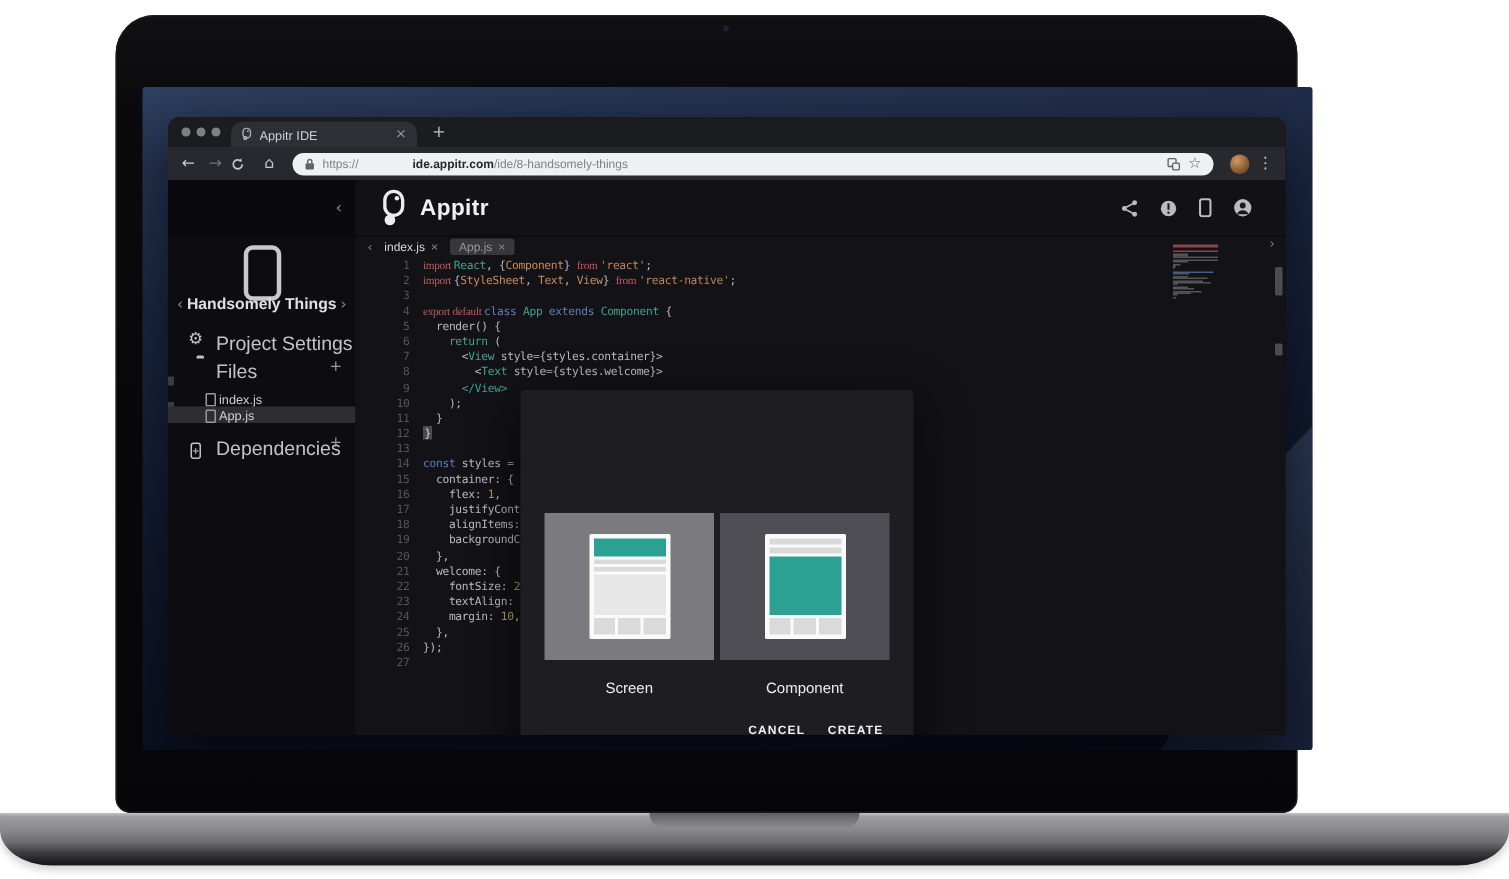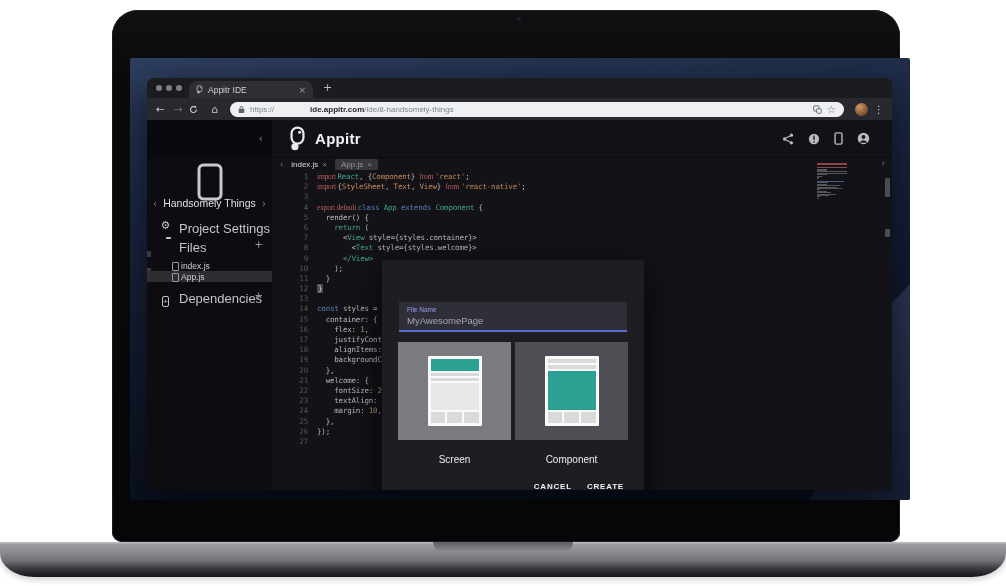--- a/index.html
+++ b/index.html
@@ -1,19 +1,19 @@
 <!DOCTYPE html>
 <html><head>
 <meta charset="utf-8">
 <style>
   html,body{margin:0;padding:0;background:#fff;}
   .stage{position:relative;width:1006px;height:586px;background:#ffffff;overflow:hidden;
          font-family:"Liberation Sans",sans-serif;-webkit-font-smoothing:antialiased;}
   
-  .screen-shell{position:absolute;left:112px;top:10px;width:788px;height:532px;
+  .screen-shell{position:absolute;left:77px;top:10px;width:788px;height:532px;
     background:linear-gradient(180deg,#111114 0%,#0a0a0d 12%,#060608 100%);
     border-radius:26px 26px 10px 10px;box-shadow:inset 0 0 0 1px #1c1c20;}
   .camera{position:absolute;left:405px;top:7px;width:4px;height:4px;border-radius:50%;background:#16223c;}
   .glass{position:absolute;left:18px;top:48px;width:780px;height:442px;border-radius:2px;overflow:hidden;
     background:linear-gradient(173deg,#2e4061 0%,#253click happens350 10%,#1a2640 30%,#121b30 55%,#0a1020 85%,#080d1a 100%);
     background:linear-gradient(173deg,#2e4061 0%,#253350 10%,#1a2640 30%,#121b30 55%,#0a1020 85%,#080d1a 100%);}
   .mtn{position:absolute;right:0;bottom:0;width:240px;height:230px;opacity:.75;
     background:linear-gradient(205deg,#35425e 0%,#202c46 55%,#141d33 100%);
     clip-path:polygon(100% 6%,62% 48%,74% 72%,58% 100%,100% 100%);}
   .base{position:absolute;left:0;top:542px;width:1006px;height:35px;
@@ -48,21 +48,21 @@
   .hdr-main{flex:1;display:flex;align-items:center;gap:9px;padding-left:17px;}
   .app-name{color:#f1f1f3;font-weight:bold;font-size:15px;letter-spacing:.3px;}
   .hdr-icons{display:flex;align-items:center;gap:14px;padding-right:22px;}
   .chev{color:#86868b;font-size:11px;font-family:"DejaVu Sans",sans-serif;}
   .ide-body{flex:1;display:flex;position:relative;}
   
   .sidebar{width:125px;background:#0d0d11;position:relative;flex:none;}
   .sb-phone{position:absolute;left:50px;top:5px;}
   .proj-row{position:absolute;left:0;right:0;top:39px;display:flex;align-items:center;
     justify-content:space-between;padding:0 6px;}
-  .proj-name{font-size:10.5px;font-weight:normal;color:#e0e0e2;}
+  .proj-name{font-size:10.5px;font-weight:bold;color:#e0e0e2;}
   .side-item{position:absolute;left:0;right:0;height:15px;}
   .si-icon{position:absolute;left:12px;top:1px;width:13px;text-align:center;}
   .si-label{position:absolute;left:32px;top:2px;font-size:13px;color:#c4c4c8;}
   .si-plus{position:absolute;right:9px;top:1px;font-size:10px;color:#9a9a9e;}
   .file-row{position:absolute;left:0;right:0;height:11px;}
   .file-row.selected{background:#2d2d32;}
   .fi-icon{position:absolute;left:25px;top:2px;width:5px;height:7px;border:1px solid #9a9a9e;border-radius:1px;}
   .fi-label{position:absolute;left:34px;top:1px;font-size:8.5px;color:#cfcfd3;}
   .rail-mark{position:absolute;left:0;width:4px;height:6px;background:#3a3a3f;}
   .gear-glyph{font-family:"DejaVu Sans",sans-serif;font-size:11px;color:#c4c4c8;line-height:11px;}
@@ -404,24 +404,20 @@
                   <div class="mbar" style="width: 3.2px; background: rgb(111, 111, 117);"></div>
                   <div class="mbar" style="width: 2.4px; background: rgb(111, 111, 117);"></div>
                   <div class="mbar" style="width: 0px;"></div>
                 </div>
               <span class="panel-chev">›</span>
               <div class="sthumb" style="top:20px;height:19px"></div>
               <div class="sthumb" style="top:71px;height:8px"></div>
             </div>
 
             <div class="modal">
-              <div class="field">
-                <span class="field-label">File Name</span>
-                <span class="field-value">MyAwesomePage</span>
-              </div>
 
               <div class="tiles">
                 <div class="tile sel">
                   <div class="card">
                     <div class="c-teal" style="height:12px"></div>
                     <div class="c-line"></div>
                     <div class="c-line"></div>
                     <div class="c-block"></div>
                     <div class="c-sqrow">
                         <span class="c-sq"></span>

